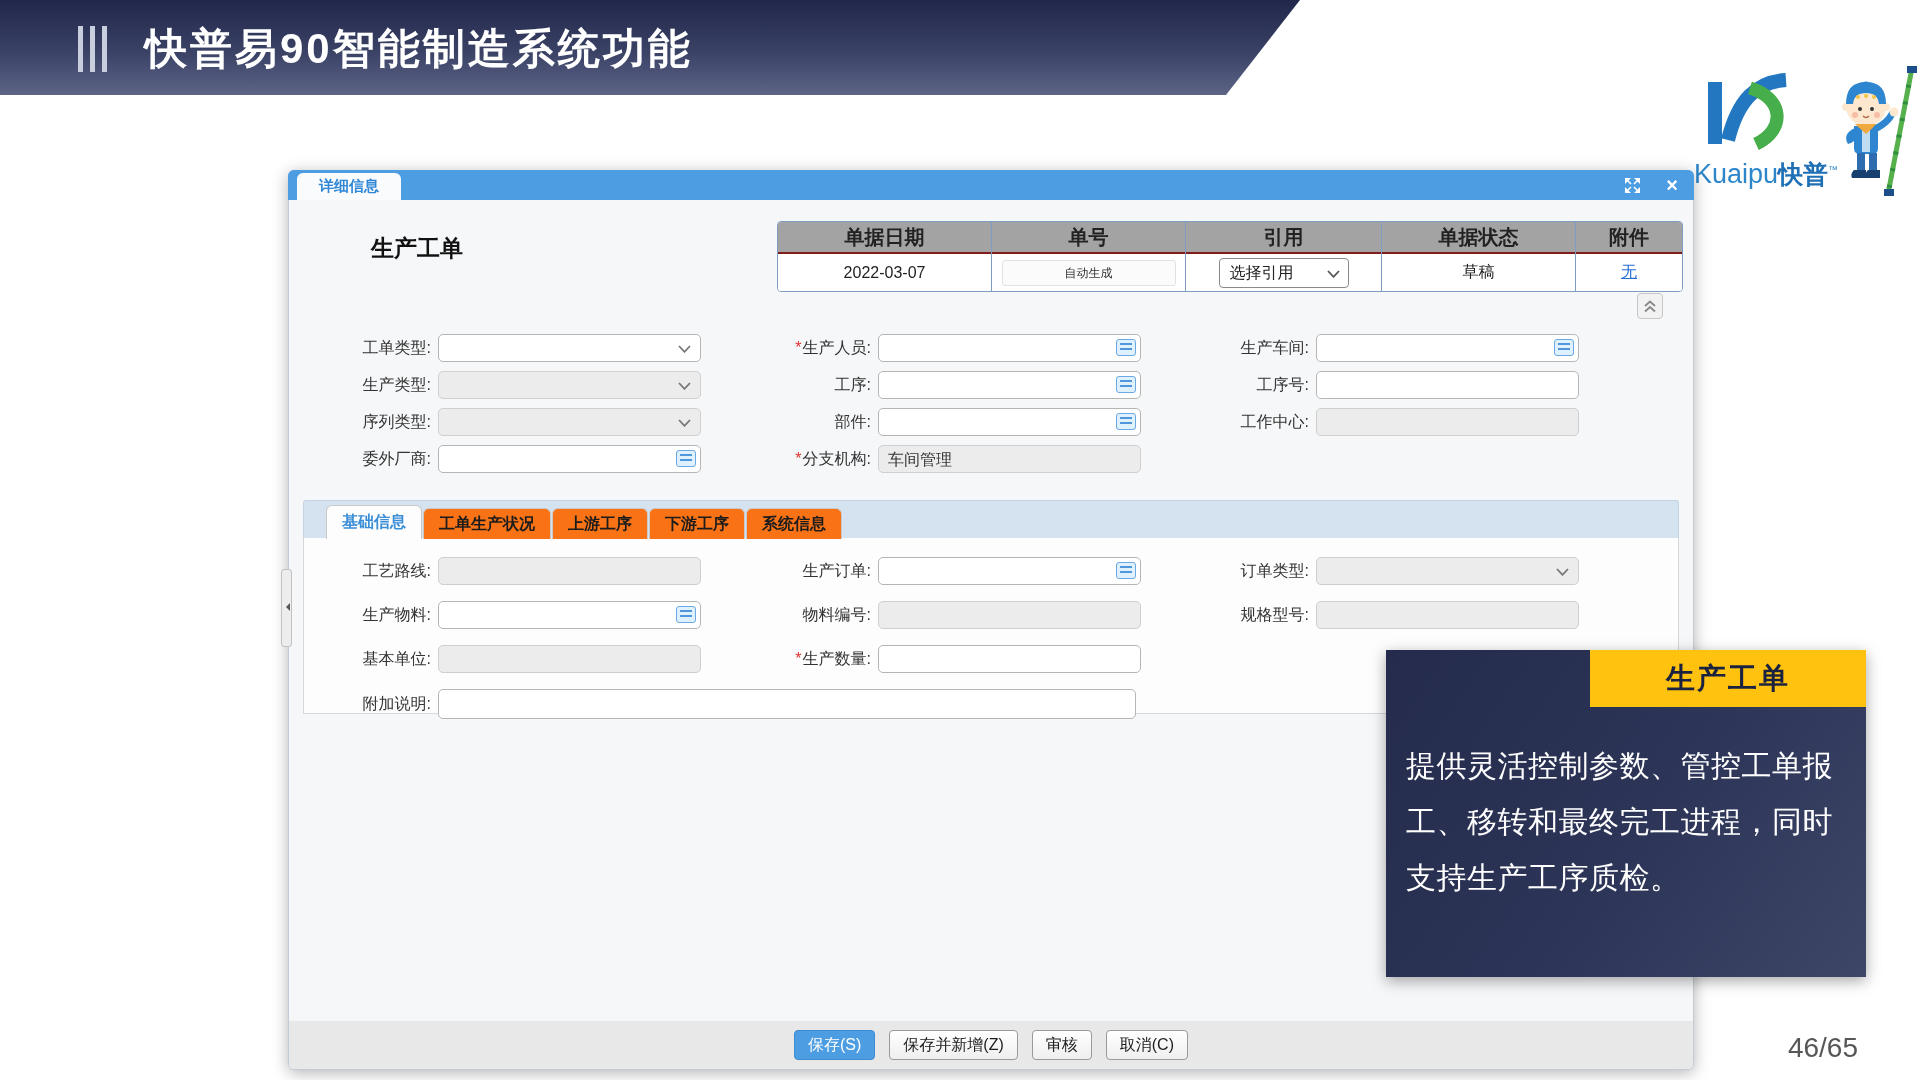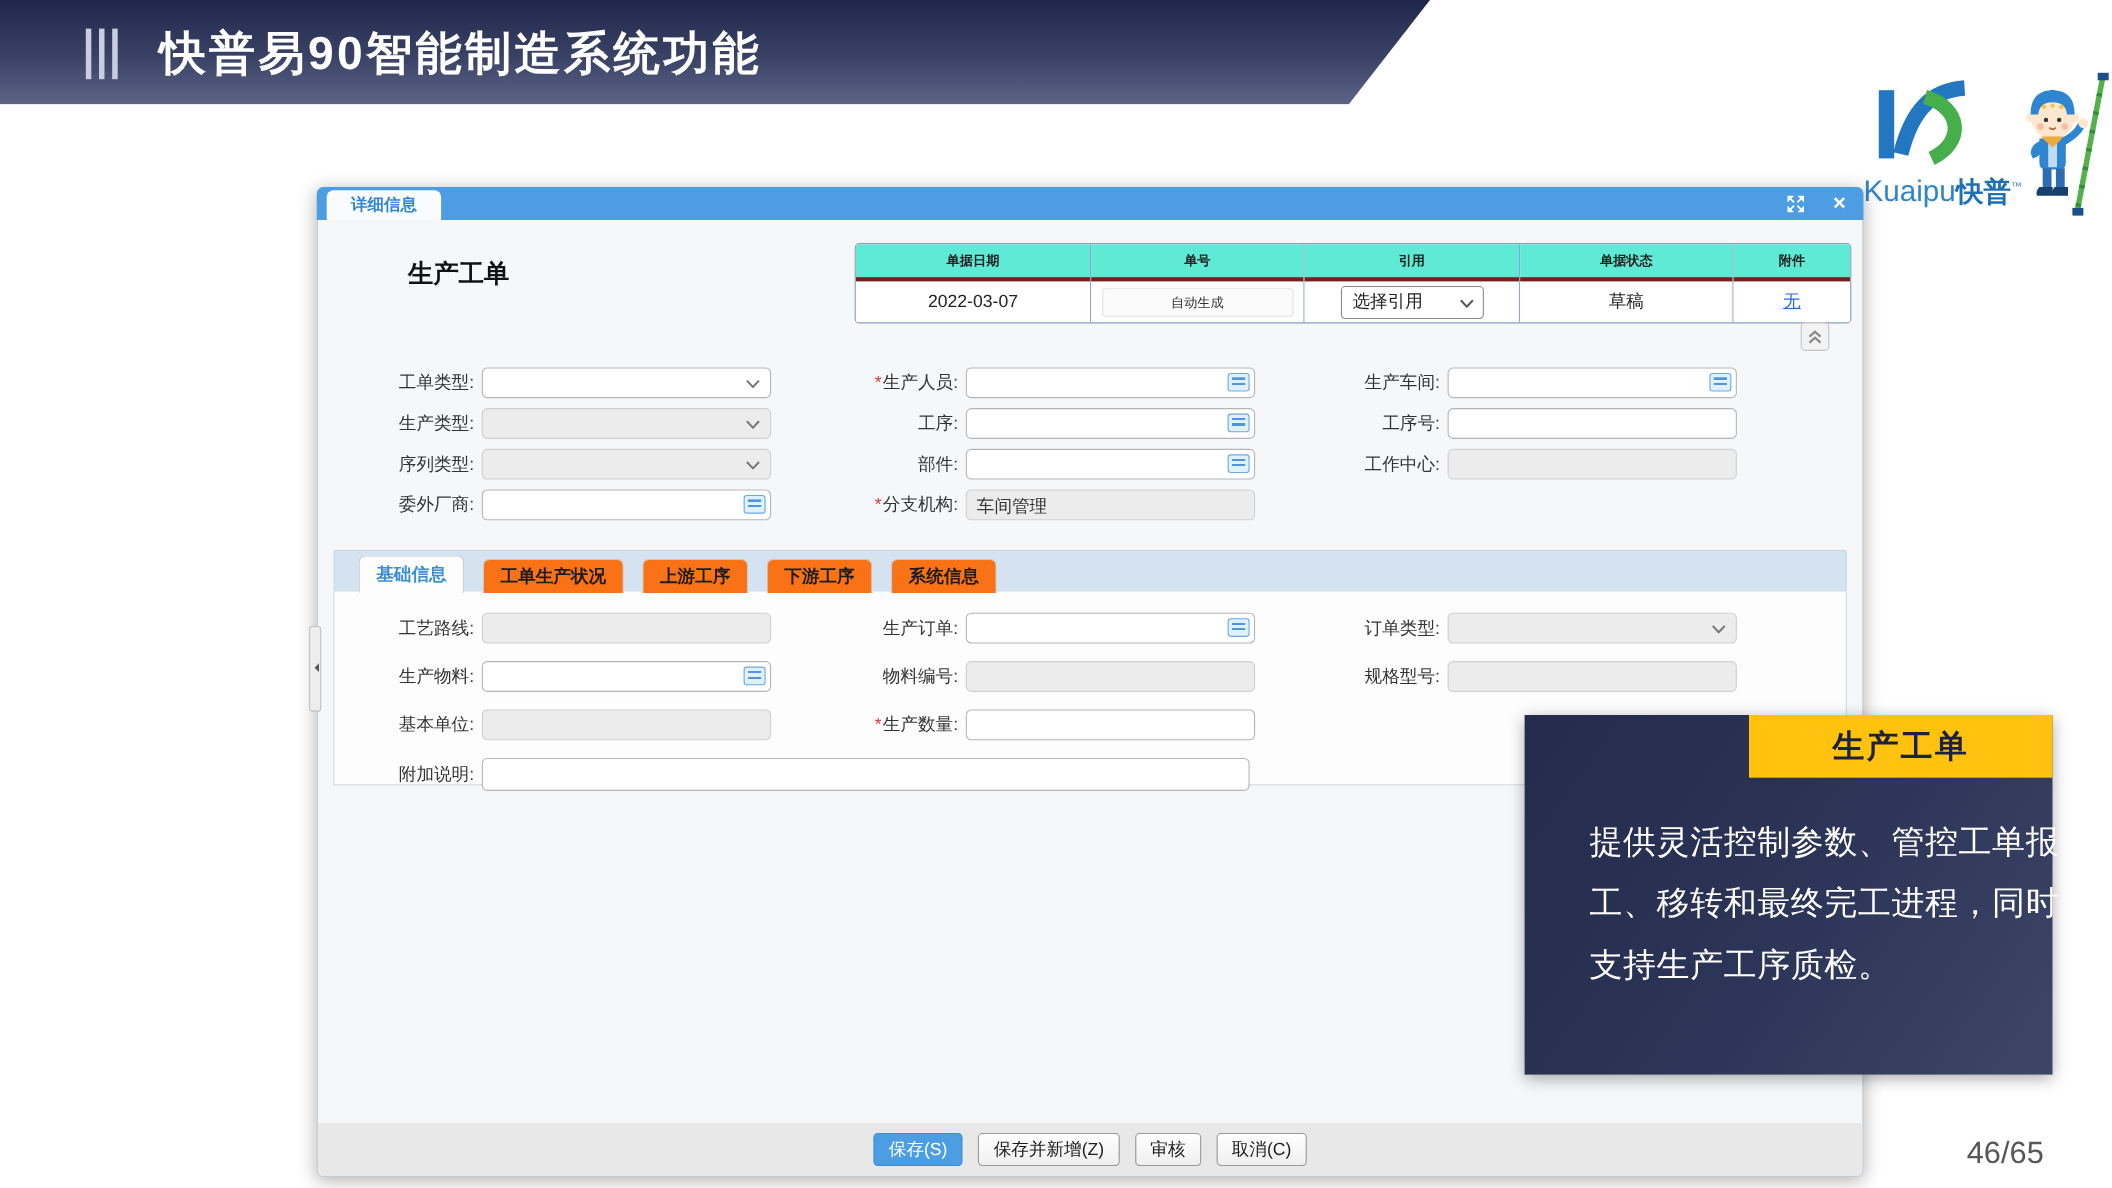--- a/index.html
+++ b/index.html
@@ -37,22 +37,22 @@
   .winctl{position:absolute;right:16px;top:0;height:30px;display:flex;align-items:center;gap:24px;}
   .winctl .x{color:#fff;font-size:20px;font-weight:bold;cursor:pointer;line-height:1;}
   .winctl svg{cursor:pointer;display:block;}
 
   .formtitle{position:absolute;left:82px;top:62px;font-size:23px;font-weight:bold;color:#111;}
 
   
   .doct{position:absolute;left:488px;top:50px;display:flex;border:1px solid #7f9dc2;border-radius:4px;background:#fff;overflow:hidden;}
   .dcol{border-left:1px solid #7f9dc2;}
   .dcol:first-child{border-left:none;}
-  .dth{height:30px;background:#5eead4;border-bottom:4px solid #7f1d1d;display:flex;align-items:center;justify-content:center;
-    font-size:12px;font-weight:bold;color:#222;}
+  .dth{height:30px;background:#a3a3a3;border-bottom:2px solid #7f1d1d;display:flex;align-items:center;justify-content:center;
+    font-size:20px;font-weight:bold;color:#222;}
   .dtd{height:37px;display:flex;align-items:center;justify-content:center;font-size:16px;color:#222;background:#fff;}
   .box{width:172px;height:24px;line-height:24px;text-align:center;background:#fbfbfb;border:1px solid #e2e2e2;border-radius:3px;font-size:12px;color:#333;}
   .mini-sel{position:relative;box-sizing:border-box;width:130px;height:30px;border:1px solid #8a8a8a;border-radius:4px;background:#fff;
     font-size:16px;line-height:28px;padding-left:10px;text-align:left;cursor:pointer;}
   .mini-sel .chev{position:absolute;right:8px;top:11px;}
   .alink{color:#2a6fd4;text-decoration:underline;font-size:16px;cursor:pointer;}
 
   .collapse{position:absolute;left:1348px;top:122px;width:26px;height:26px;border:1px solid #c6c6c6;border-radius:4px;
     background:#f2f2f2;display:flex;align-items:center;justify-content:center;padding:0;cursor:pointer;}
 
@@ -69,21 +69,21 @@
   .ctl.dis{background:#ececec;border-color:#cfcfcf;}
   .ctl .val{position:absolute;left:9px;top:4px;font-size:16px;color:#333;white-space:nowrap;}
   .ctl .chev{position:absolute;right:9px;top:10px;}
   .lk{position:absolute;right:4px;top:4px;width:20px;height:17px;box-sizing:border-box;border:1px solid #6aa9e4;border-radius:3px;background:#dff0fe;cursor:pointer;}
   .lk i{position:absolute;left:3px;right:3px;top:3px;bottom:3px;background:repeating-linear-gradient(to bottom,#4f97da 0 2px,rgba(0,0,0,0) 2px 5px);}
   .f-wide .frow{height:30px;}
   .f-wide .ctl{width:698px;height:30px;}
 
   
   .tabstrip{position:absolute;left:14px;top:329px;width:1376px;height:38px;box-sizing:border-box;background:#d5e3f1;
-    border:1px solid #c3d4e4;border-bottom:none;border-radius:3px 3px 0 0;display:flex;align-items:flex-end;padding-left:22px;gap:17px;}
+    border:1px solid #c3d4e4;border-bottom:none;border-radius:3px 3px 0 0;display:flex;align-items:flex-end;padding-left:22px;gap:1px;}
   .tab{box-sizing:border-box;height:31px;padding:0 15px;background:#f97316;border:1px solid #c9c9c9;border-bottom:none;
     border-radius:6px 6px 0 0;font-size:16px;font-weight:bold;color:#1c1c1c;display:flex;align-items:center;margin-bottom:-1px;z-index:2;cursor:pointer;}
   .tab.active{color:#3a8ed8;background:#fdfdfd;height:34px;}
   .groupbox{position:absolute;left:14px;top:367px;width:1376px;height:176px;box-sizing:border-box;background:#fdfdfd;
     border:1px solid #d8d8d8;border-top:none;}
 
   .handle{position:absolute;left:-8px;top:398px;width:9px;height:76px;background:#ededed;border:1px solid #c2c2c2;border-radius:3px;cursor:pointer;}
   .handle:after{content:"";position:absolute;left:0;top:33px;border:4px solid transparent;border-right-color:#555;}
 
   
@@ -91,21 +91,21 @@
     display:flex;align-items:center;justify-content:center;gap:14px;}
   .btn{height:30px;padding:0 13px;border:1px solid #9a9a9a;border-radius:4px;background:linear-gradient(#ffffff,#efefef);
     font-size:16px;color:#1c1c1c;font-family:inherit;cursor:pointer;}
   .btn.primary{background:#4d9de2;border-color:#3d8bd0;color:#fff;}
 
   
   .infopanel{position:absolute;left:1386px;top:650px;width:480px;height:327px;z-index:20;
     background:linear-gradient(125deg,#242b4c 0%,#2d3558 55%,#3e4668 100%);box-shadow:0 4px 14px rgba(0,0,0,.35);}
   .infottl{position:absolute;top:0;right:0;width:276px;height:57px;background:#ffc20e;color:#1b2240;
     font-size:29px;font-weight:bold;display:flex;align-items:center;justify-content:center;letter-spacing:2px;}
-  .infobody{position:absolute;left:20px;top:88px;width:450px;font-size:30px;line-height:56px;color:#fff;letter-spacing:.5px;margin-left:39px;}
+  .infobody{position:absolute;left:20px;top:88px;width:450px;font-size:30px;line-height:56px;color:#fff;letter-spacing:.5px;}
 
   .pageno{position:absolute;right:62px;bottom:16px;font-size:28px;color:#575757;}
 </style>
 </head>
 <body>
 
 <div id="stage">
 
   <div class="hdr-band">
     <div class="hdr-bars">

